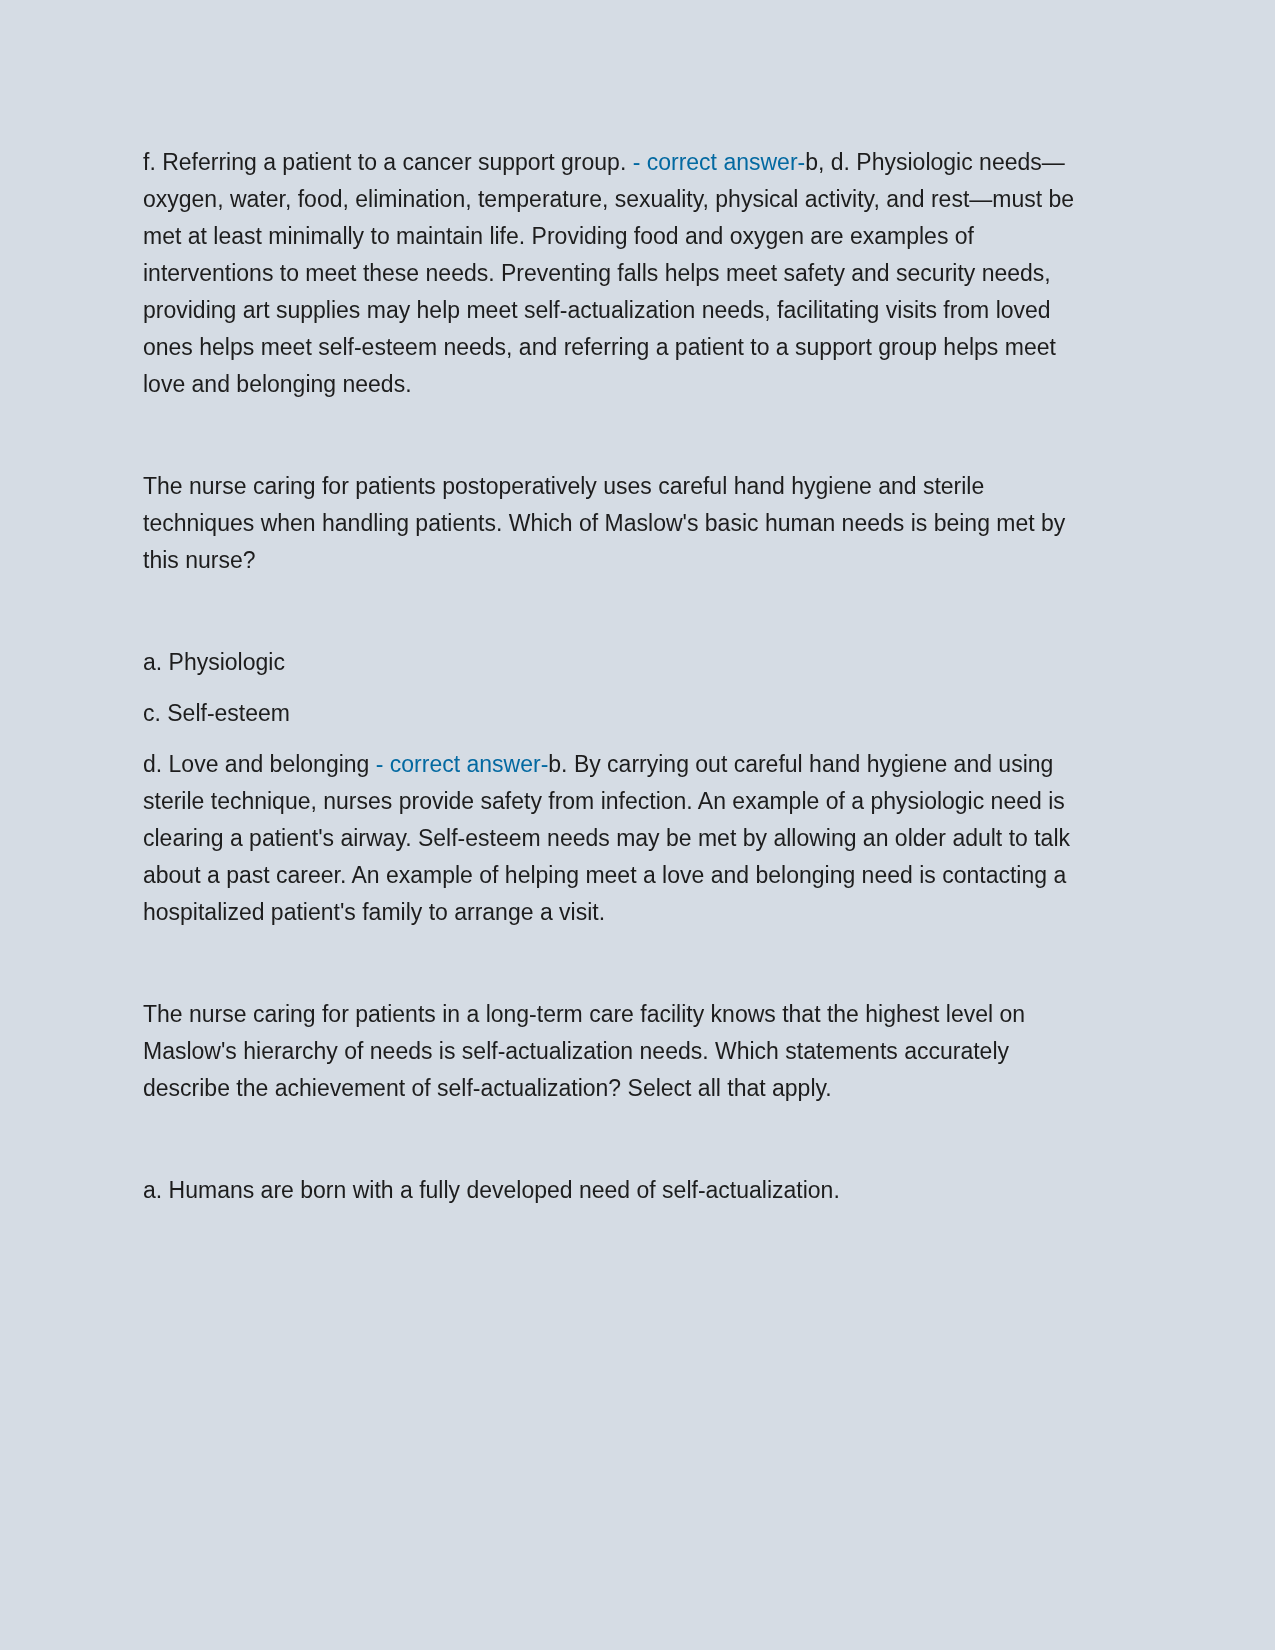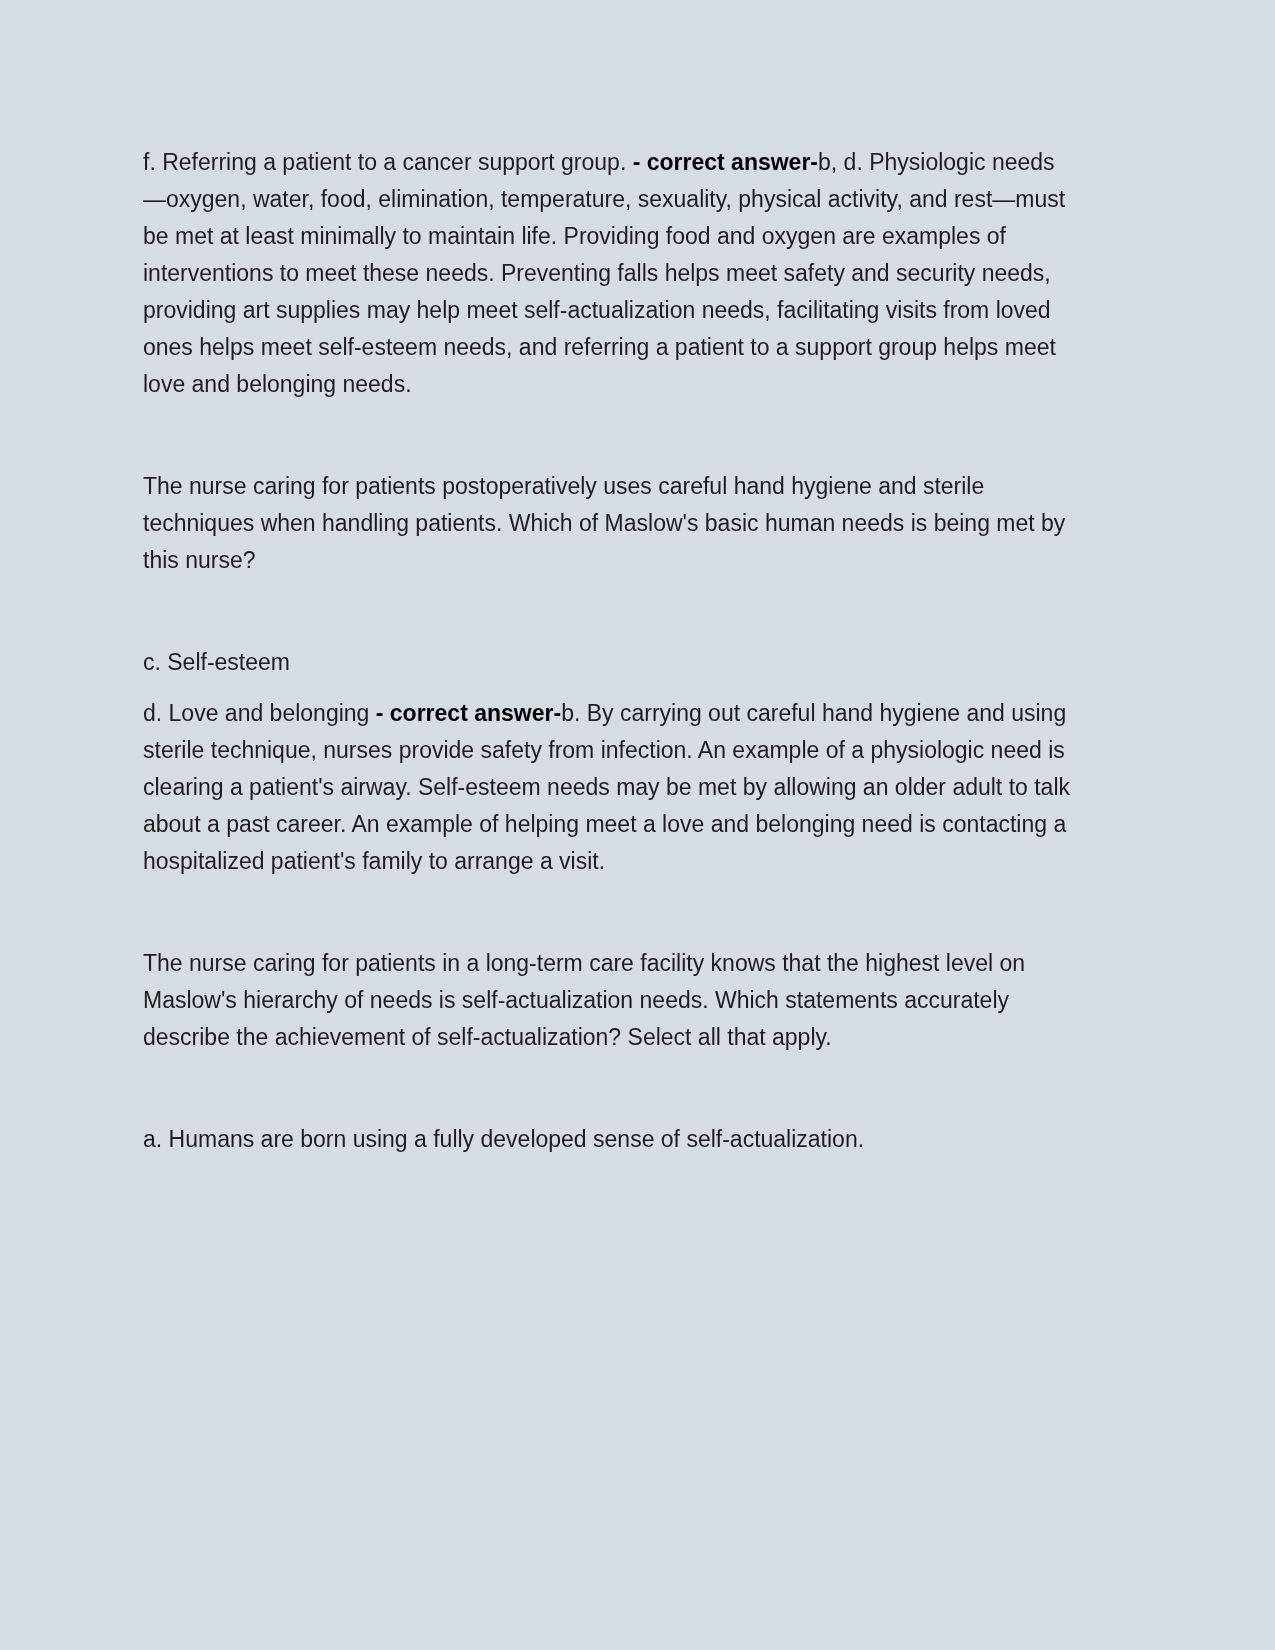--- a/index.html
+++ b/index.html
@@ -26,47 +26,48 @@
   }
   p.para {
     margin: 0 0 14px 0;
     padding: 0;
   }
   p.spacer {
     margin: 0 0 14px 0;
     height: 37px;
   }
   .answer {
-    color: #000000;
-    font-weight: 700;
+    color: #0369a1;
+    font-weight: 400;
   }
 </style>
 </head>
 <body>
 
 <div class="page">
   <div class="content">
 
     <p class="para"><span>f. Referring a patient to a cancer support group. </span><span class="answer">- correct answer-</span><span>b, d. Physiologic needs—oxygen, water, food, elimination, temperature, sexuality, physical activity, and rest—must be met at least minimally to maintain life. Providing food and oxygen are examples of interventions to meet these needs. Preventing falls helps meet safety and security needs, providing art supplies may help meet self-actualization needs, facilitating visits from loved ones helps meet self-esteem needs, and referring a patient to a support group helps meet love and belonging needs.</span></p>
 
     <p class="spacer"></p>
 
     <p class="para"><span>The nurse caring for patients postoperatively uses careful hand hygiene and sterile techniques when handling patients. Which of Maslow's basic human needs is being met by this nurse?</span></p>
 
     <p class="spacer"></p>
 
+    <p class="para"><span>a. Physiologic</span></p>
 
 
     <p class="para"><span>c. Self-esteem</span></p>
 
     <p class="para"><span>d. Love and belonging </span><span class="answer">- correct answer-</span><span>b. By carrying out careful hand hygiene and using sterile technique, nurses provide safety from infection. An example of a physiologic need is clearing a patient's airway. Self-esteem needs may be met by allowing an older adult to talk about a past career. An example of helping meet a love and belonging need is contacting a hospitalized patient's family to arrange a visit.</span></p>
 
     <p class="spacer"></p>
 
     <p class="para"><span>The nurse caring for patients in a long-term care facility knows that the highest level on Maslow's hierarchy of needs is self-actualization needs. Which statements accurately describe the achievement of self-actualization? Select all that apply.</span></p>
 
     <p class="spacer"></p>
 
-    <p class="para"><span>a. Humans are born using a fully developed sense of self-actualization.</span></p>
+    <p class="para"><span>a. Humans are born with a fully developed need of self-actualization.</span></p>
 
 
   </div>
 </div>
 
 </body></html>

